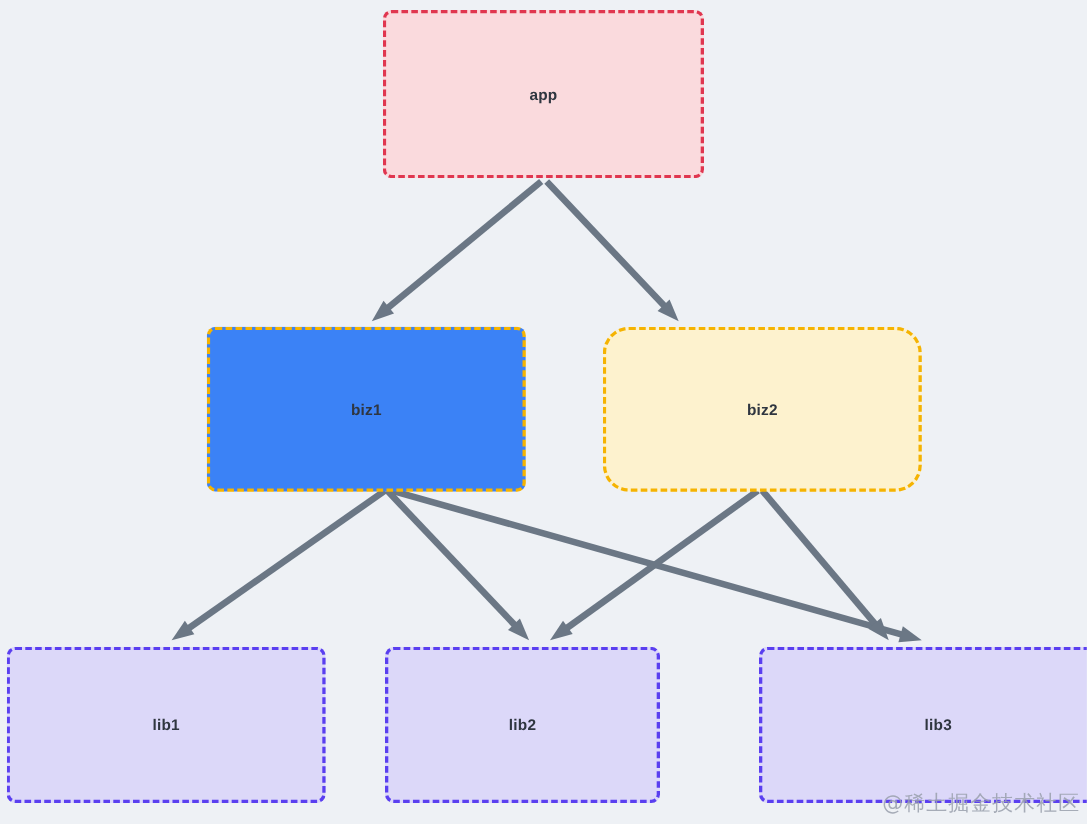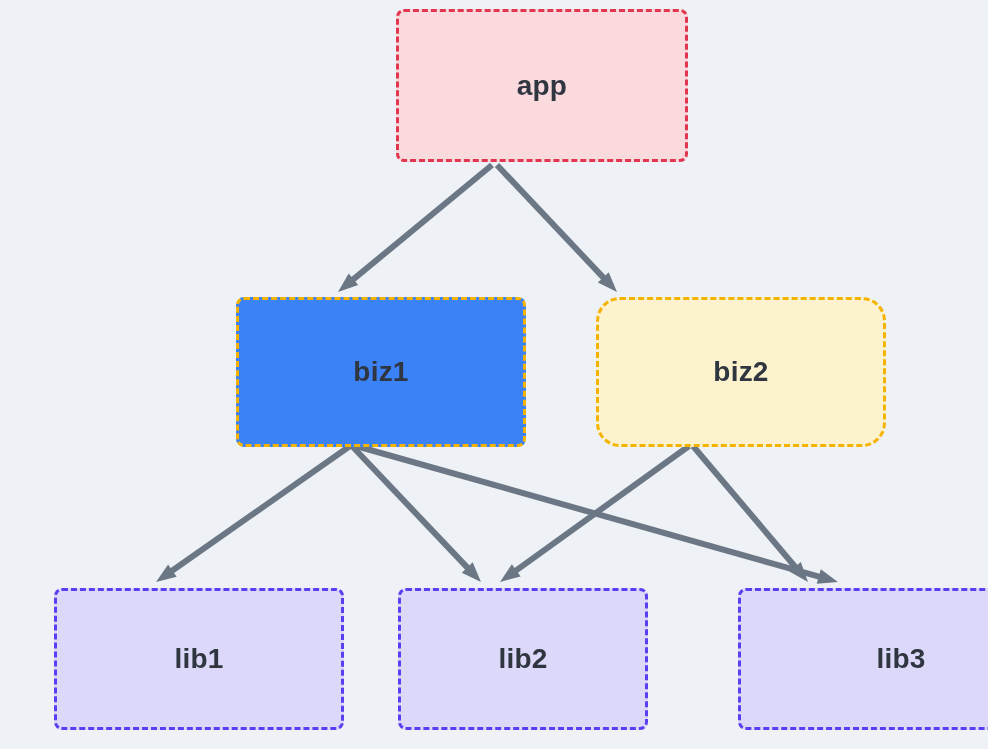--- a/index.html
+++ b/index.html
@@ -30,25 +30,24 @@
   }
   .node {
     position: absolute;
     box-sizing: border-box;
     display: flex;
     align-items: center;
     justify-content: center;
     border-radius: 8px;
     border-style: dashed;
     border-width: 3px;
-    font-size: 28px;
+    font-size: 14px;
     font-weight: 600;
     letter-spacing: 0.2px;
     color: #2f3640;
-    margin-left: 48px;
   }
   .node-label {
     pointer-events: none;
     line-height: 1;
   }
   .watermark {
     position: absolute;
     right: 6px;
     bottom: 6px;
     font-size: 19px;
@@ -109,13 +108,14 @@
         <span class="node-label">lib1</span>
       </div>
       <div class="node" style="left: 350px; top: 588px; width: 250px; height: 142px; background: rgb(220, 216, 249); border-color: rgb(90, 63, 240); color: rgb(47, 54, 64);">
         <span class="node-label">lib2</span>
       </div>
       <div class="node" style="left: 690px; top: 588px; width: 326px; height: 142px; background: rgb(220, 216, 249); border-color: rgb(90, 63, 240); color: rgb(47, 54, 64);">
         <span class="node-label">lib3</span>
       </div>
     </div>
 
+  <div class="watermark">@稀土掘金技术社区</div>
 </div>
 
 </body></html>

